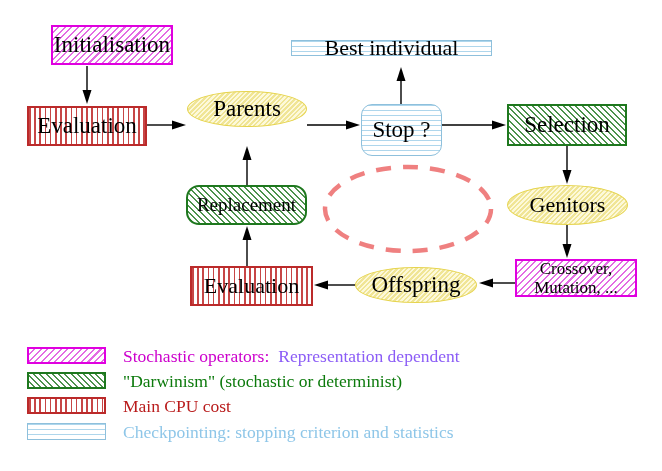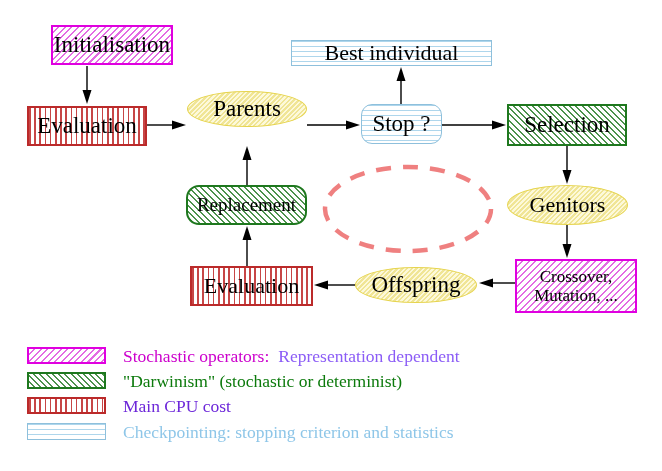--- a/index.html
+++ b/index.html
@@ -48,21 +48,21 @@
     display:flex;align-items:center;justify-content:center;
     font-size:22px;color:#ee7878;
   }
   
   .legend-row{position:absolute;left:27px;height:18px;display:flex;align-items:center;}
   .legend-swatch{position:absolute;left:0;top:0;width:79px;height:17px;box-sizing:border-box;}
   .legend-text{position:absolute;left:96px;top:-1px;font-size:17.5px;white-space:nowrap;}
   .lg-magenta{color:#cc00cc;}
   .lg-gold{color:#8b5cf6;margin-left:9px;}
   .lg-green{color:#0c7a0c;}
-  .lg-red{color:#6d28d9;}
+  .lg-red{color:#b91c1c;}
   .lg-blue{color:#8ec6e8;}
 </style>
 </head>
 <body>
 
 <div id="canvas">
 
   <svg id="arrows" viewBox="0 0 662 471">
     <g>
       <line x1="87" y1="66" x2="87" y2="93"></line>
@@ -113,35 +113,35 @@
   <svg id="gen-ellipse" viewBox="0 0 662 471">
     <ellipse cx="408" cy="209" rx="83" ry="42" fill="none" stroke="#ef8080" stroke-width="4.5" stroke-dasharray="15 12"></ellipse>
   </svg>
 
   <div class="node hatch-magenta f23" style="left:25px;top:25px;width:122px;height:40px;margin-left:26px;">Initialisation</div>
 
   <div class="node stripe-red f23" style="left:27px;top:106px;width:120px;height:40px;">Evaluation</div>
 
   <div class="node hatch-yellow f23" style="left:187px;top:91px;width:120px;height:36px;">Parents</div>
 
-  <div class="node stripe-blue f22" style="left:291px;top:40px;width:201px;height:26px;">Best individual</div>
+  <div class="node stripe-blue f22" style="left:291px;top:40px;width:201px;height:16px;">Best individual</div>
 
-  <div class="node stripe-blue f23" style="left:361px;top:104px;width:81px;height:40px;border-radius:11px;">Stop ?</div>
+  <div class="node stripe-blue f23" style="left:361px;top:104px;width:81px;height:52px;border-radius:11px;">Stop ?</div>
 
   <div class="node hatch-green f23" style="left:507px;top:104px;width:120px;height:42px;">Selection</div>
 
   <div class="node hatch-green f19" style="left:186px;top:185px;width:121px;height:40px;border-radius:13px;">Replacement</div>
 
   <div class="node hatch-yellow f22" style="left:507px;top:185px;width:121px;height:40px;">Genitors</div>
 
   <div class="node stripe-red f22" style="left:190px;top:266px;width:123px;height:40px;">Evaluation</div>
 
   <div class="node hatch-yellow f23" style="left:355px;top:267px;width:122px;height:36px;">Offspring</div>
 
-  <div class="node hatch-magenta f17" style="left:515px;top:259px;width:122px;height:54px;flex-direction:column;">
+  <div class="node hatch-magenta f17" style="left:515px;top:259px;width:122px;height:38px;flex-direction:column;">
     <span>Crossover,</span>
     <span>Mutation, ...</span>
   </div>
 
   <div class="legend-row" style="top:347px;">
     <div class="legend-swatch hatch-magenta"></div>
     <div class="legend-text">
       <span class="lg-magenta">Stochastic operators:</span><span class="lg-gold">Representation dependent</span>
     </div>
   </div>

